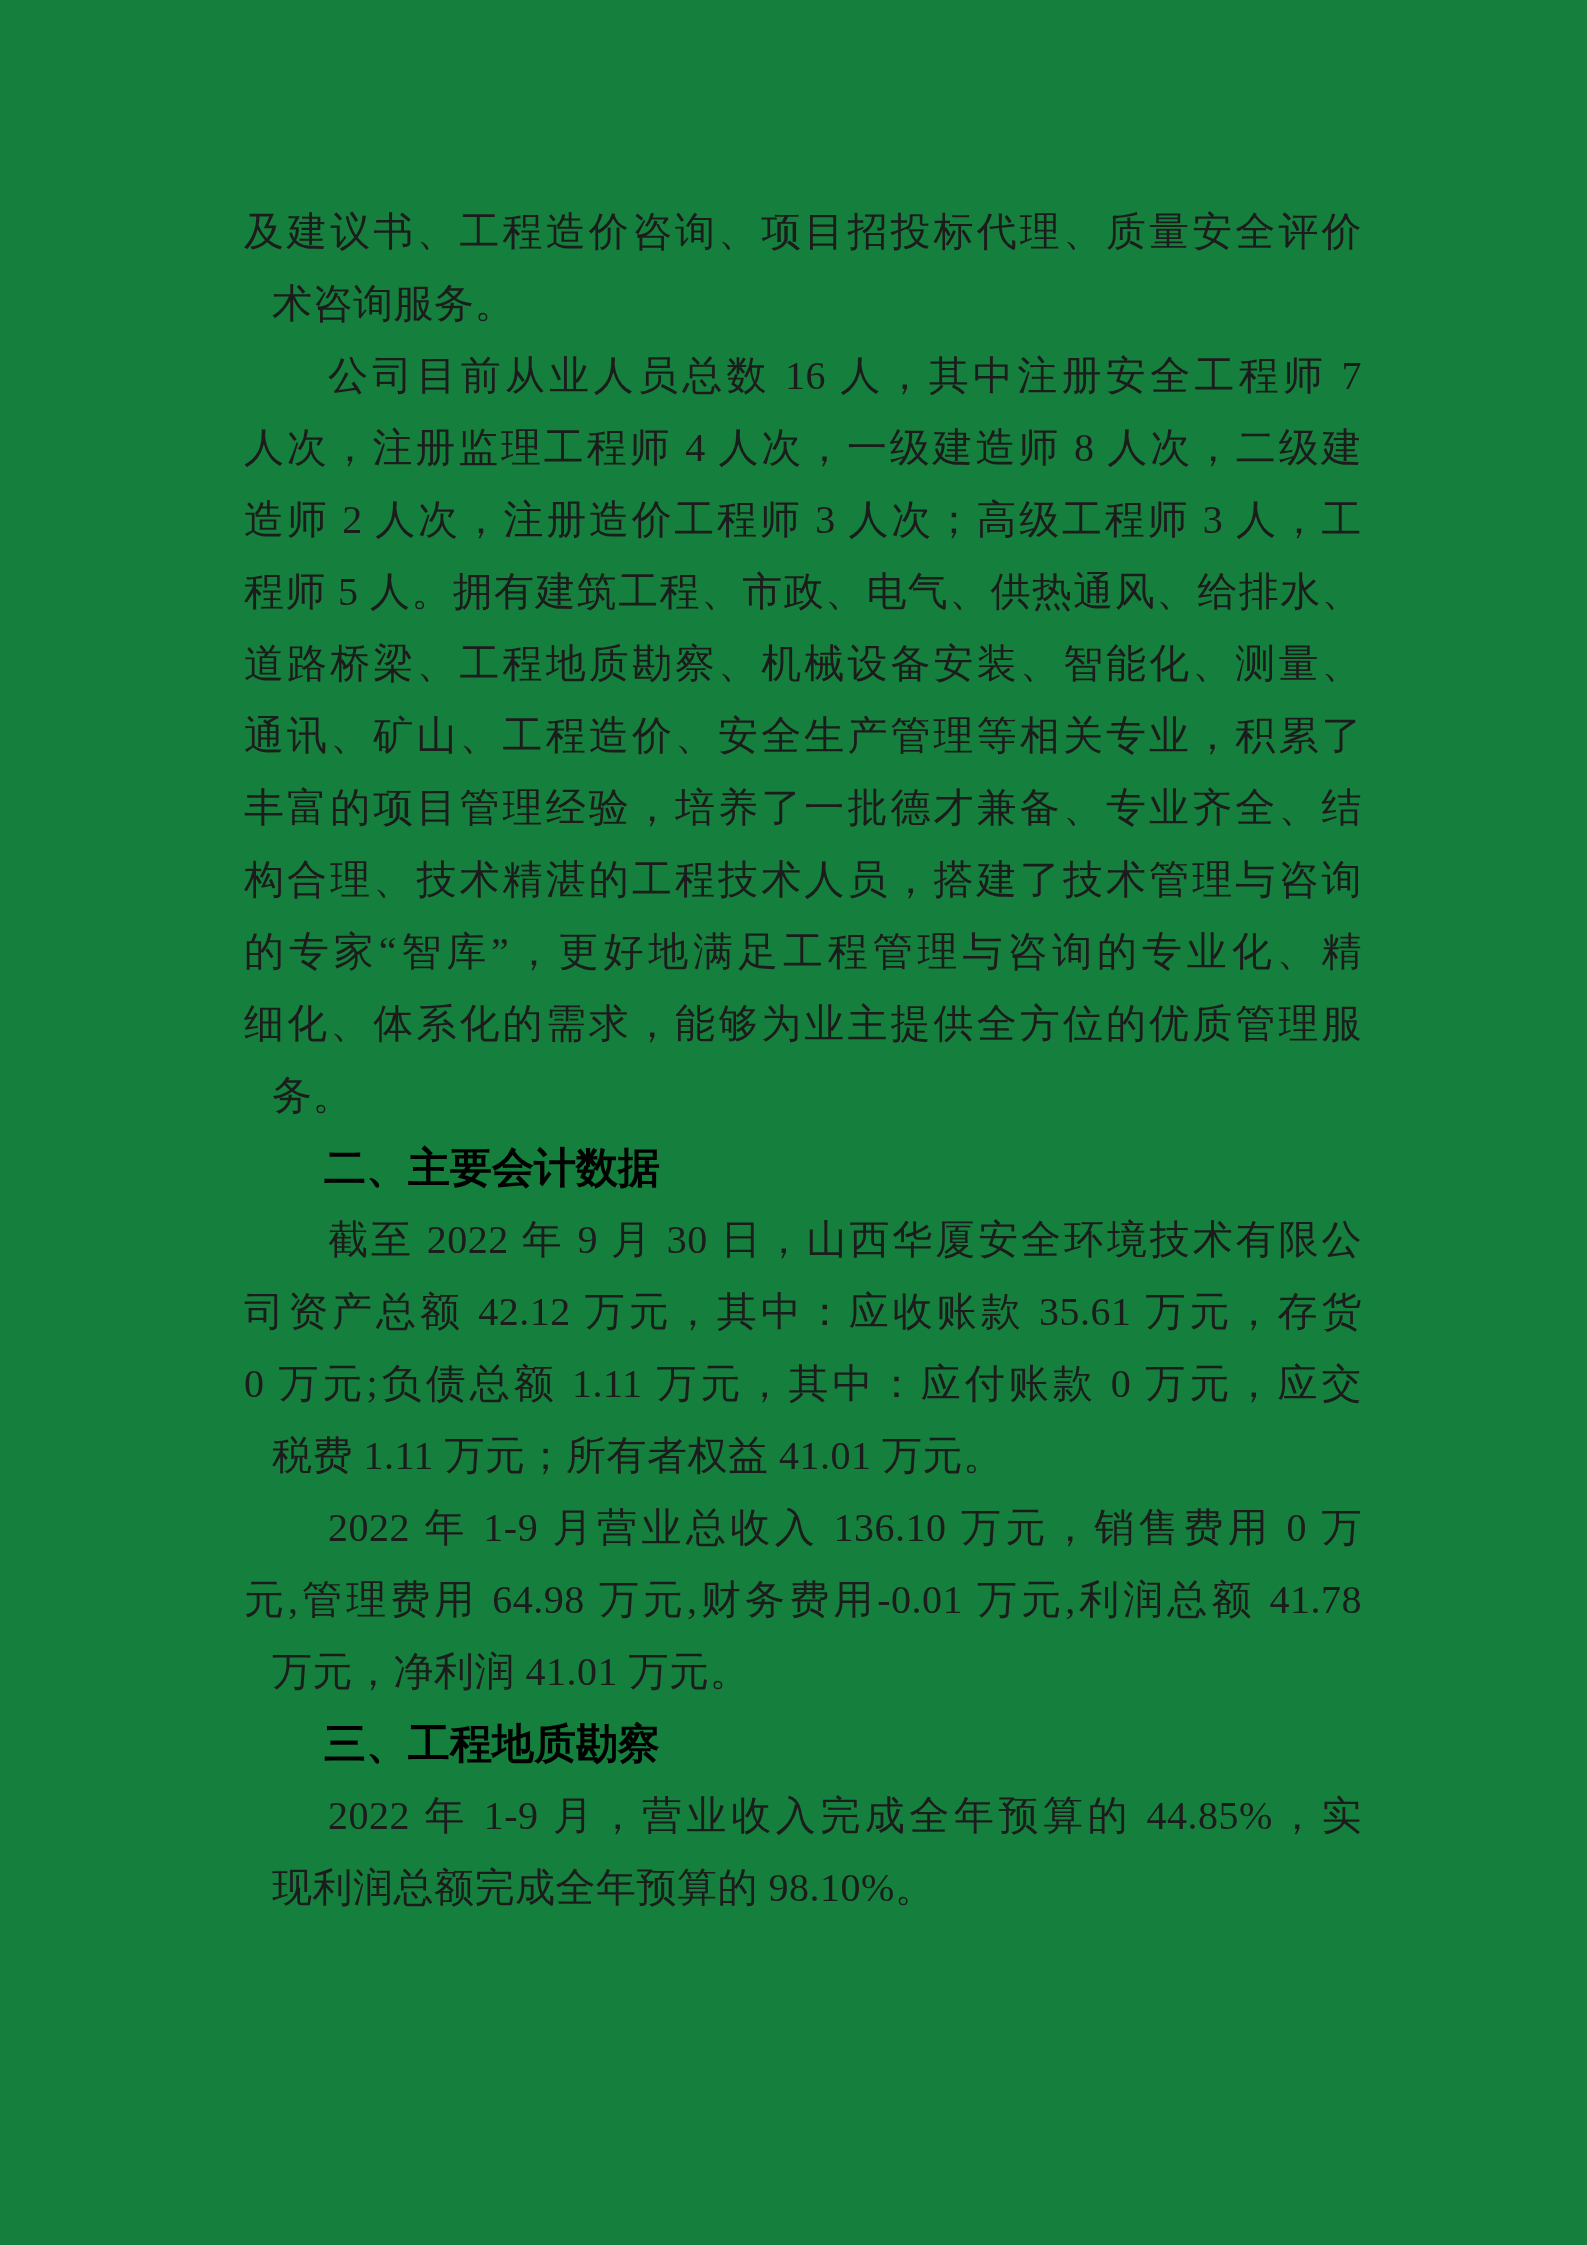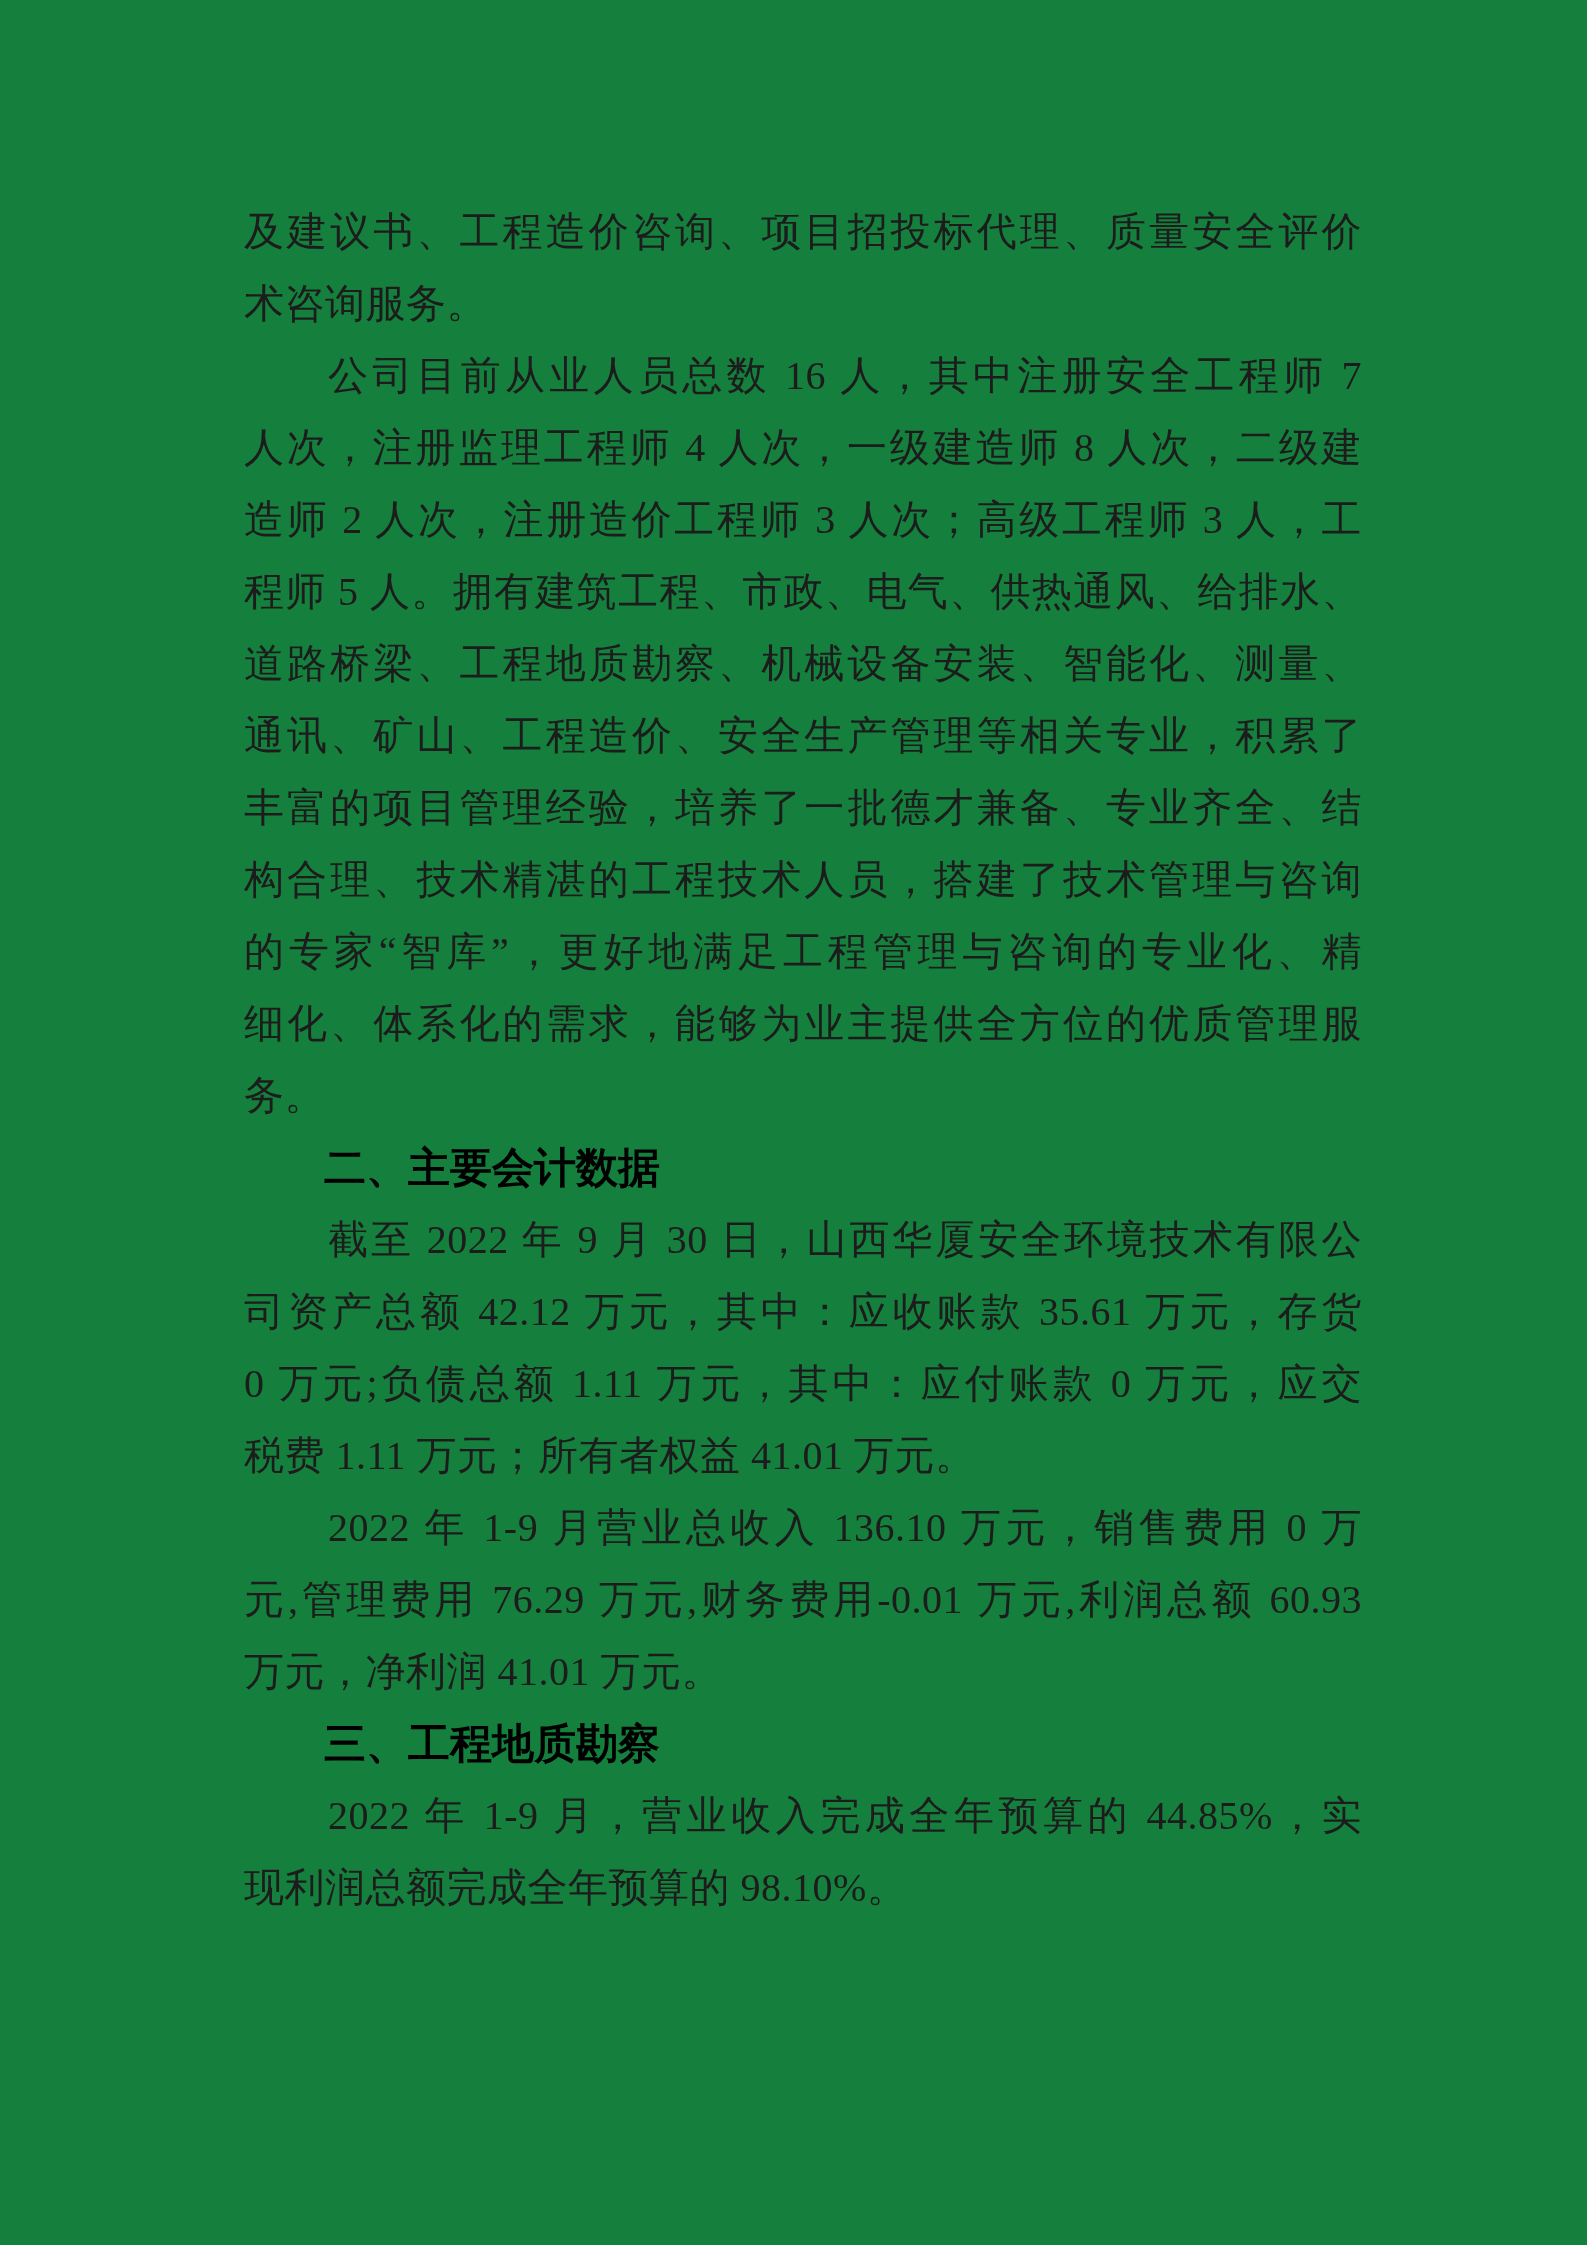--- a/index.html
+++ b/index.html
@@ -36,20 +36,21 @@
     color: #1c1c1c;
     text-align: justify;
     text-align-last: justify;
     letter-spacing: 0.5px;
     white-space: normal;
     overflow: hidden;
   }
   .line.lastline {
     text-align: left;
     text-align-last: left;
+    margin-left: 28px;
   }
   .line.indent {
     text-indent: 84px;
   }
   .heading {
     font-family: "Liberation Sans", "DejaVu Sans", sans-serif;
     font-weight: bold;
     font-size: 42px;
     line-height: 72px;
     height: 72px;
@@ -76,19 +77,19 @@
       <div class="line">构合理、技术精湛的工程技术人员，搭建了技术管理与咨询</div>
       <div class="line">的专家“智库”，更好地满足工程管理与咨询的专业化、精</div>
       <div class="line">细化、体系化的需求，能够为业主提供全方位的优质管理服</div>
       <div class="line lastline">务。</div>
       <div class="heading">二、主要会计数据</div>
       <div class="line indent">截至 2022 年 9 月 30 日，山西华厦安全环境技术有限公</div>
       <div class="line">司资产总额 42.12 万元，其中：应收账款 35.61 万元，存货</div>
       <div class="line">0 万元;负债总额 1.11 万元，其中：应付账款 0 万元，应交</div>
       <div class="line lastline">税费 1.11 万元；所有者权益 41.01 万元。</div>
       <div class="line indent">2022 年 1-9 月营业总收入 136.10 万元，销售费用 0 万</div>
-      <div class="line">元,管理费用 76.29 万元,财务费用-0.01 万元,利润总额 60.93</div>
+      <div class="line">元,管理费用 64.98 万元,财务费用-0.01 万元,利润总额 41.78</div>
       <div class="line lastline">万元，净利润 41.01 万元。</div>
       <div class="heading">三、工程地质勘察</div>
       <div class="line indent">2022 年 1-9 月，营业收入完成全年预算的 44.85%，实</div>
       <div class="line lastline">现利润总额完成全年预算的 98.10%。</div>
     </div>
 </div>
 
 </body></html>

